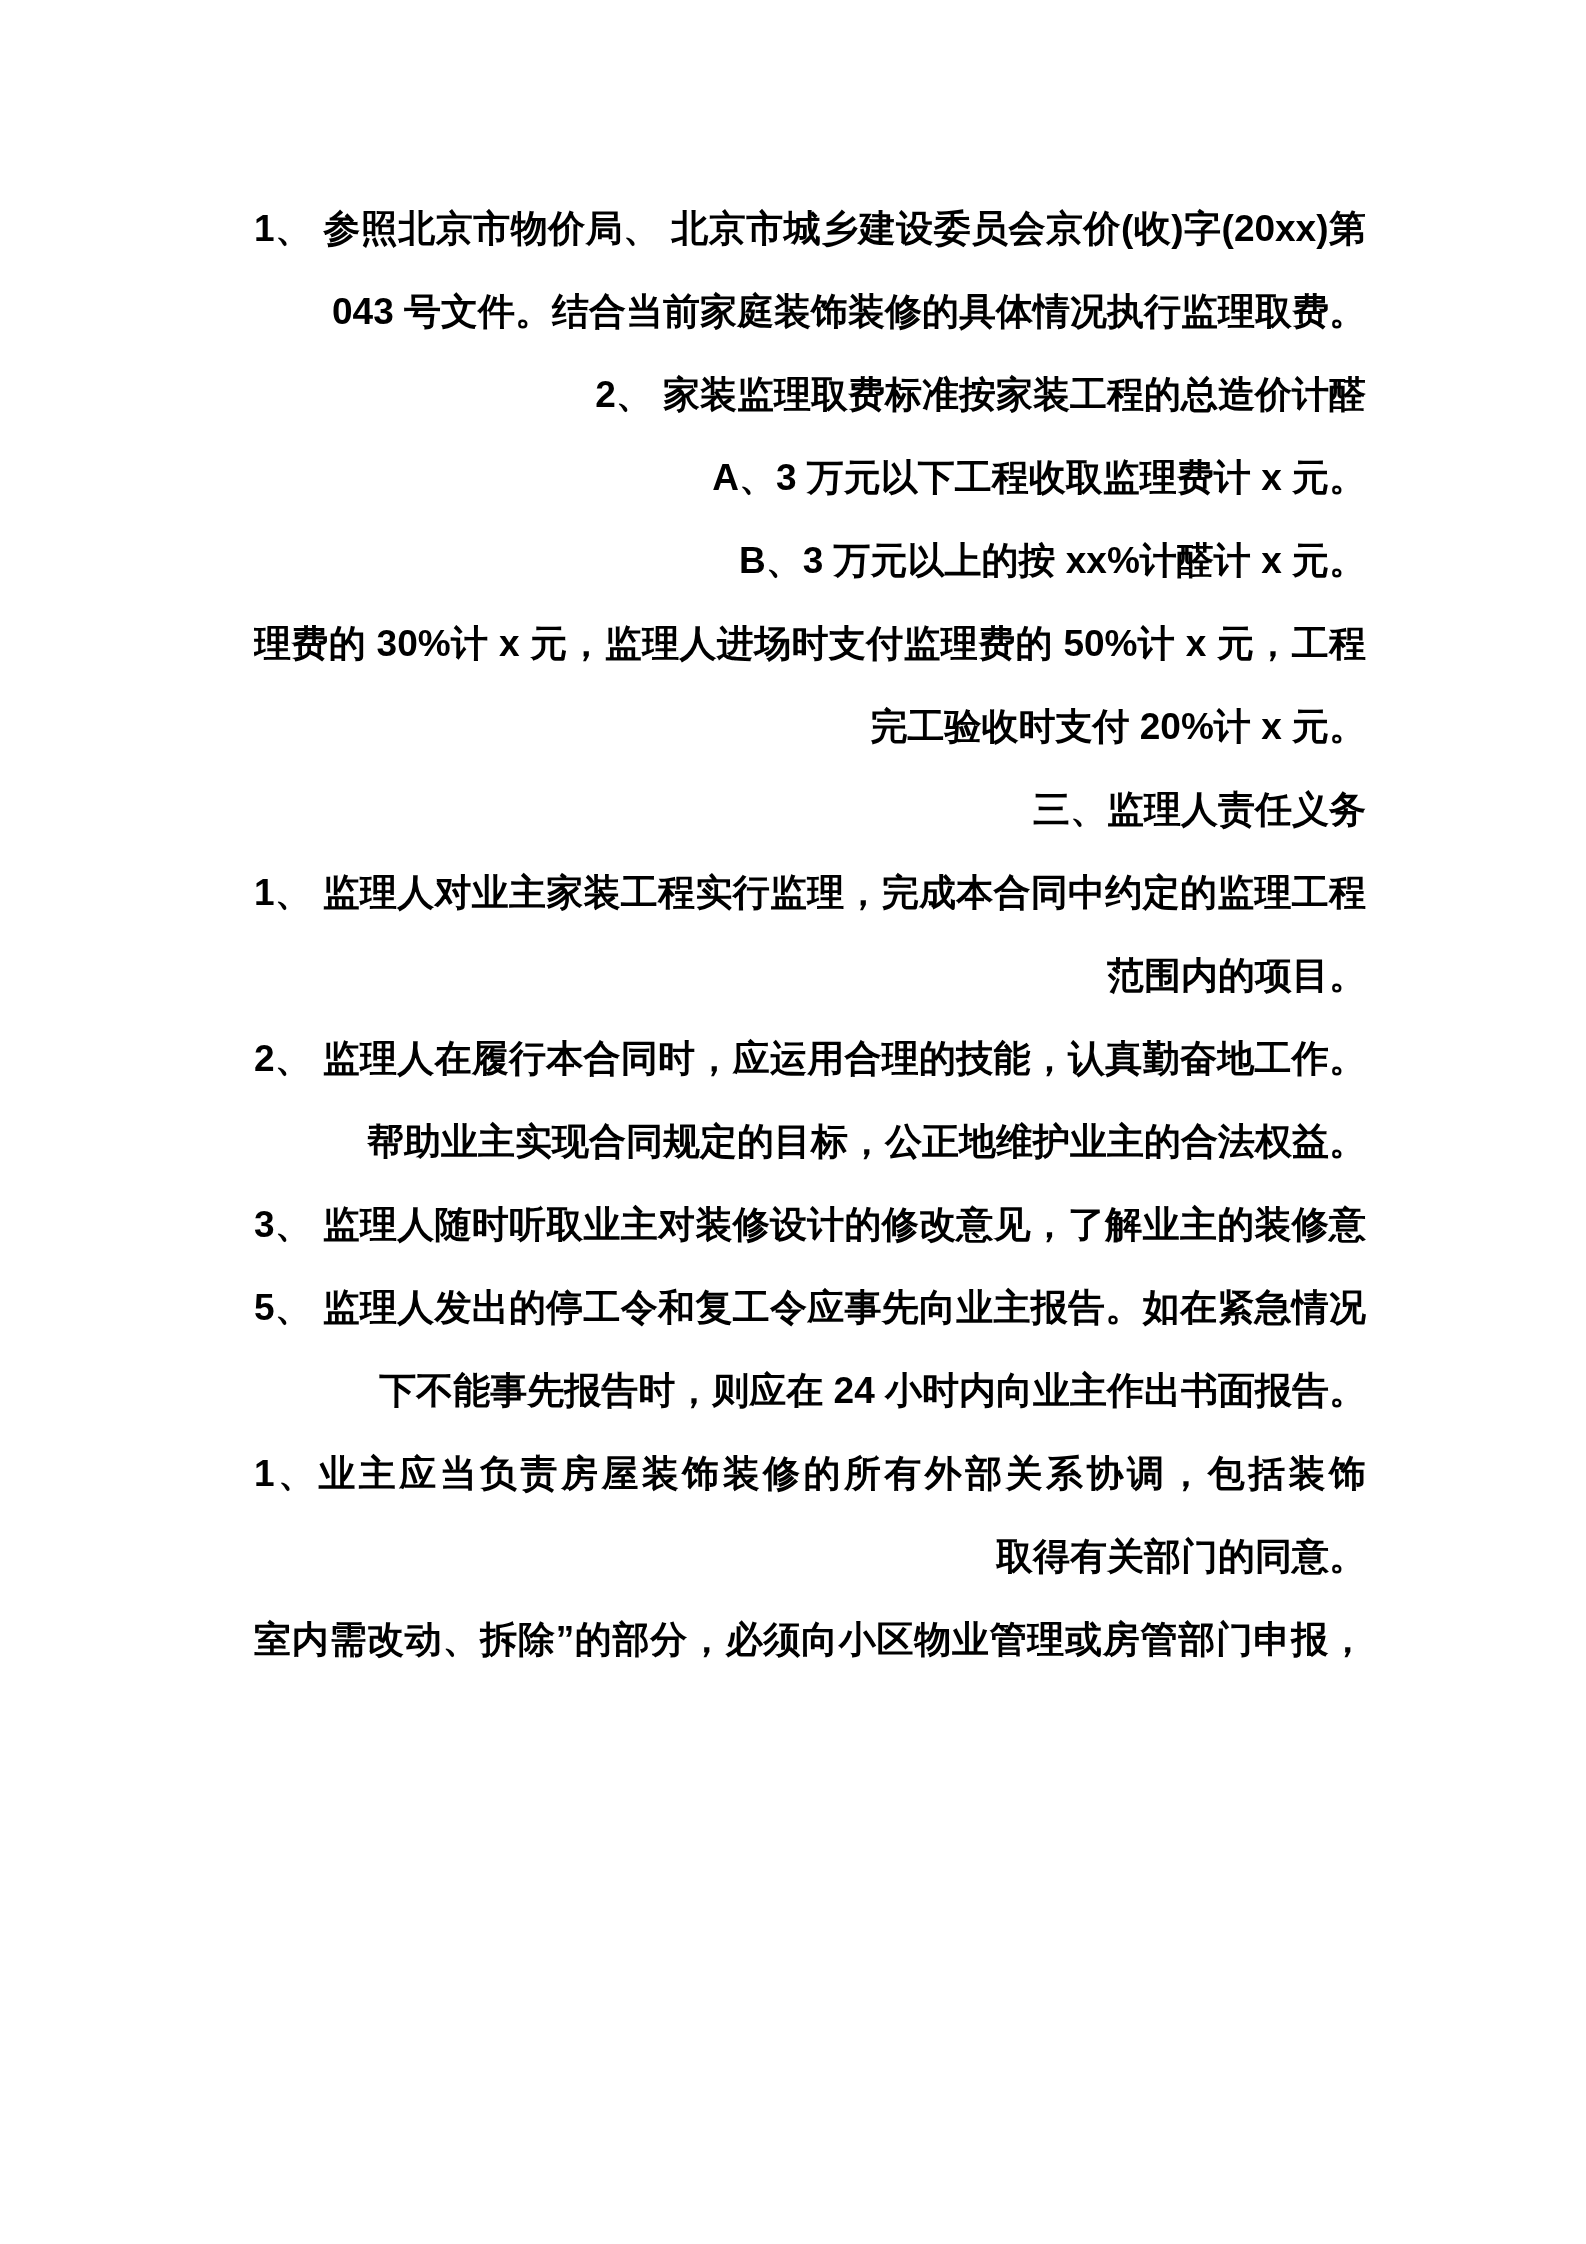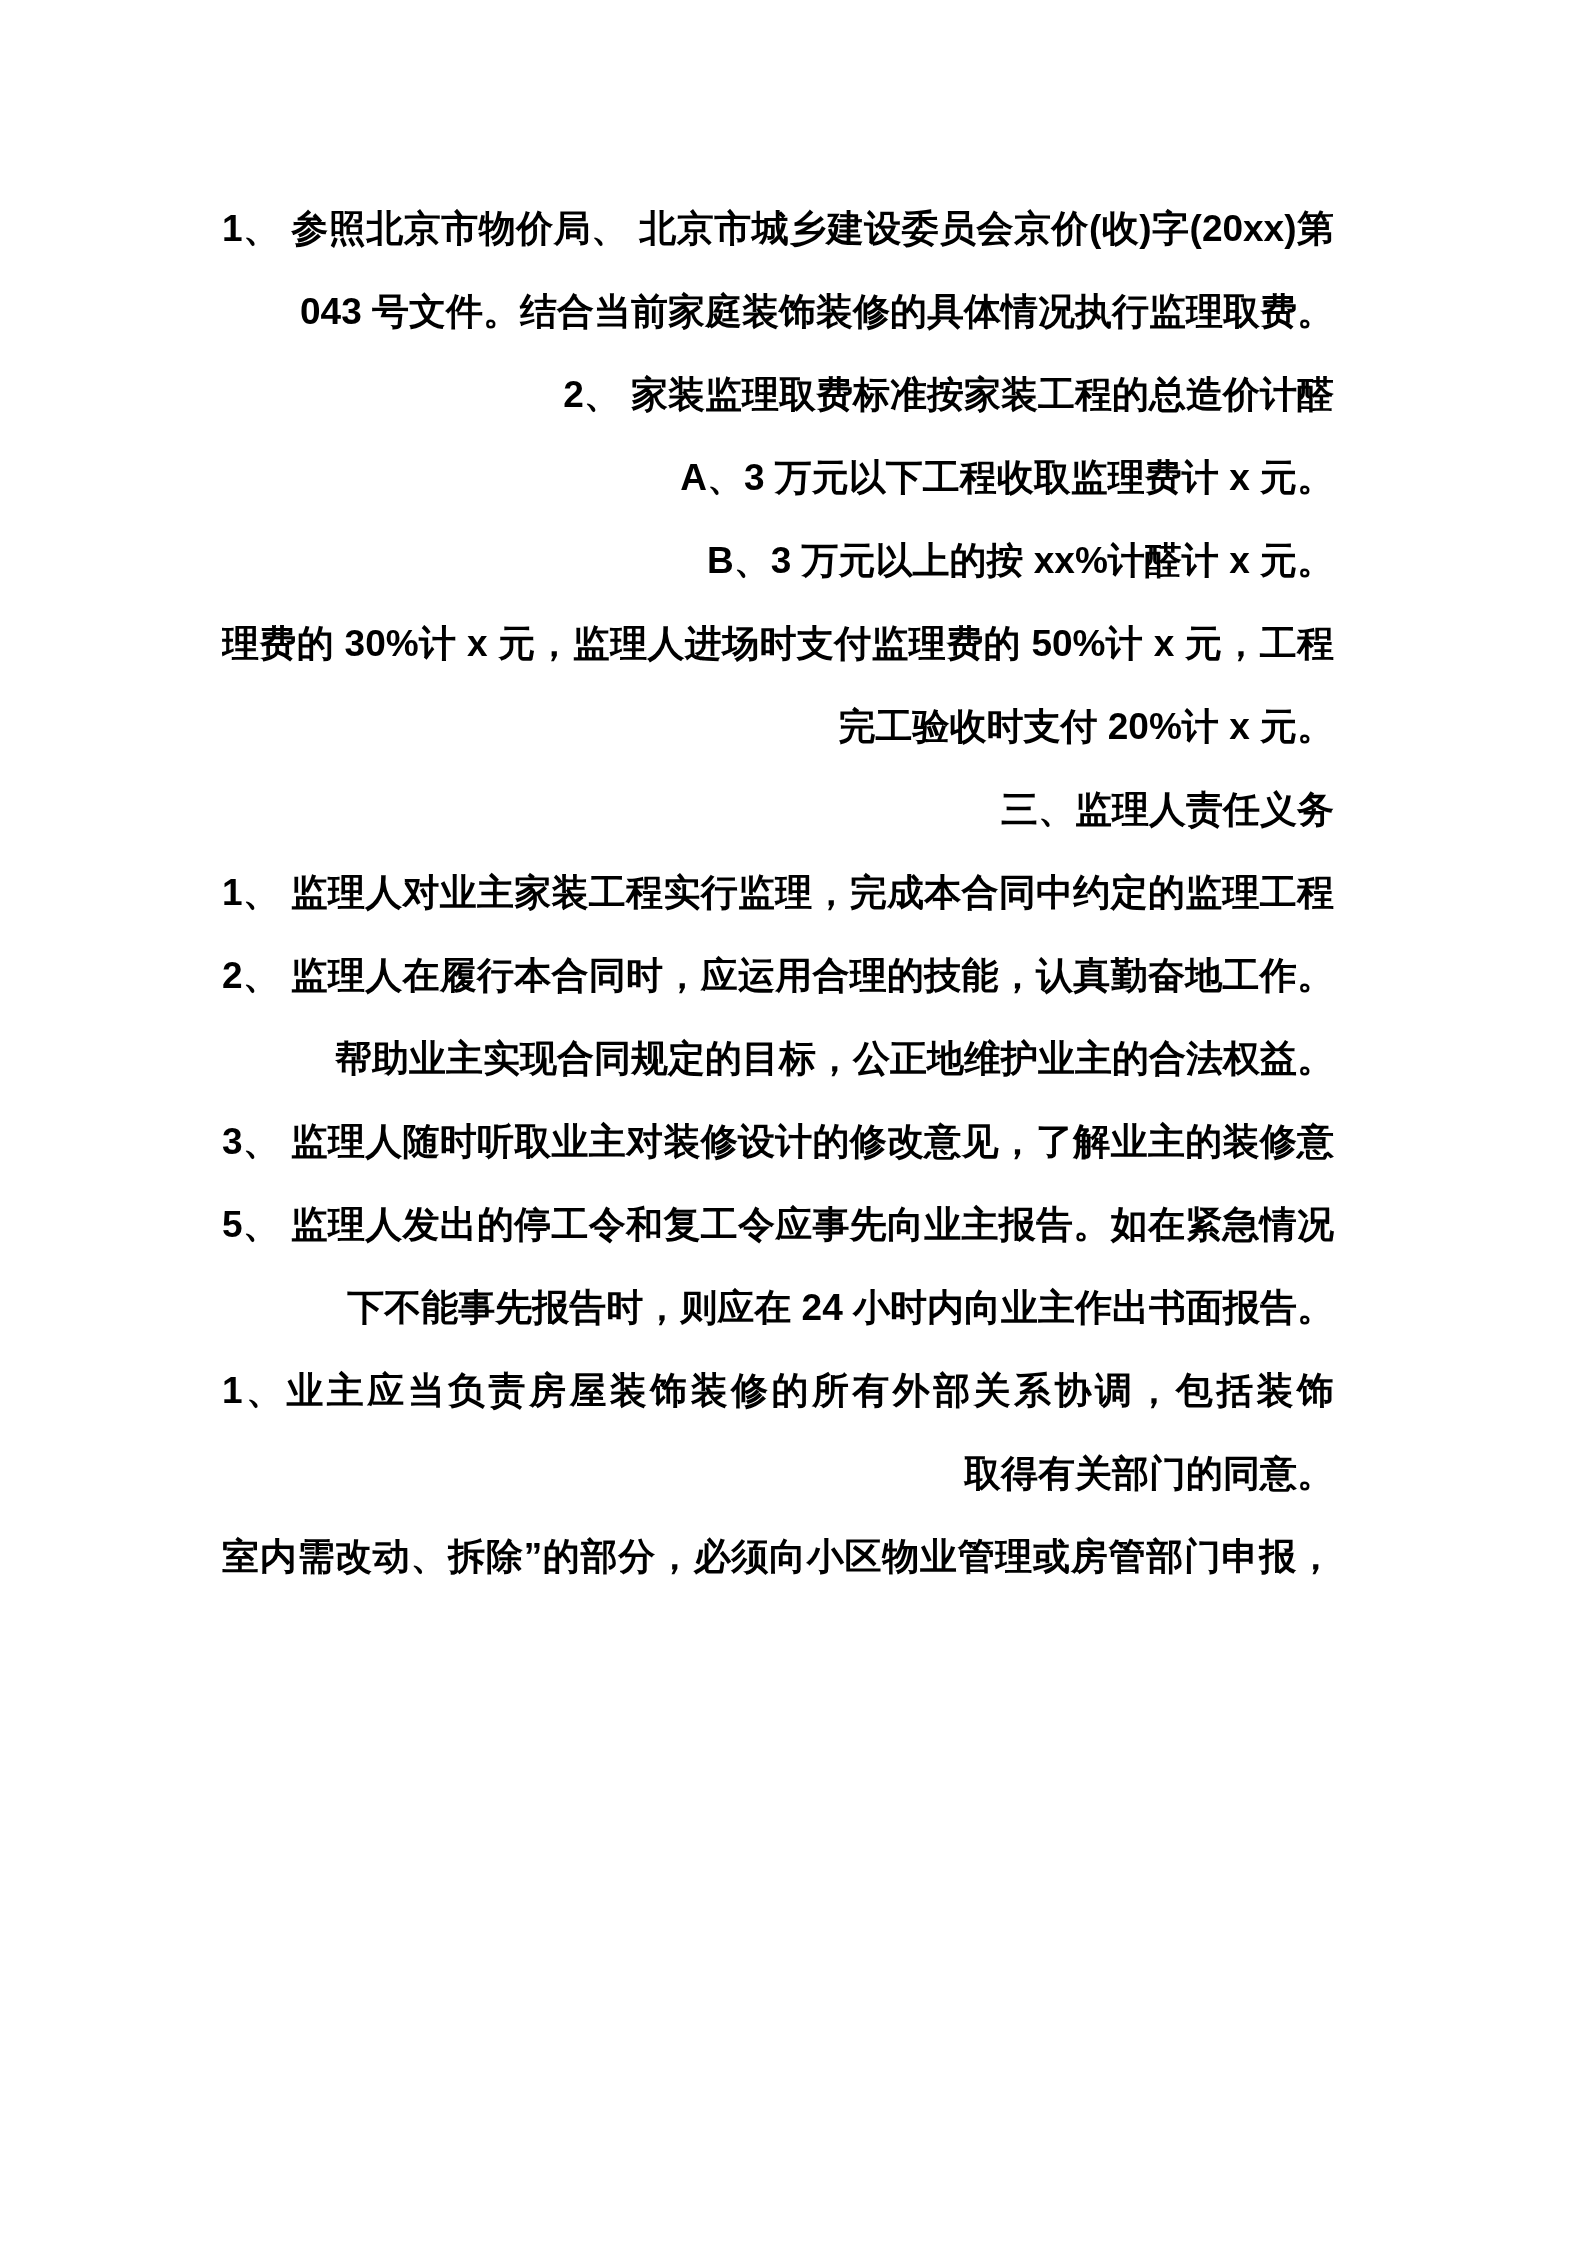--- a/index.html
+++ b/index.html
@@ -9,21 +9,21 @@
   }
   .page {
     position: relative;
     width: 1586px;
     height: 2244px;
     background: #ffffff;
     overflow: hidden;
   }
   .text-block {
     position: absolute;
-    left: 222px;
+    left: 254px;
     top: 187px;
     width: 1112px;
   }
   .line {
     font-family: "Liberation Sans", "DejaVu Sans", sans-serif;
     font-weight: 700;
     font-size: 37px;
     color: #000000;
     height: 83px;
     line-height: 83px;
@@ -43,20 +43,21 @@
   <div class="text-block">
     <div class="line fill">1、 参照北京市物价局、 北京市城乡建设委员会京价(收)字(20xx)第</div>
     <div class="line">043 号文件。结合当前家庭装饰装修的具体情况执行监理取费。</div>
     <div class="line">2、 家装监理取费标准按家装工程的总造价计醛</div>
     <div class="line">A、3 万元以下工程收取监理费计 x 元。</div>
     <div class="line">B、3 万元以上的按 xx%计醛计 x 元。</div>
     <div class="line fill">理费的 30%计 x 元，监理人进场时支付监理费的 50%计 x 元，工程</div>
     <div class="line">完工验收时支付 20%计 x 元。</div>
     <div class="line">三、监理人责任义务</div>
     <div class="line fill">1、 监理人对业主家装工程实行监理，完成本合同中约定的监理工程</div>
+    <div class="line">范围内的项目。</div>
     <div class="line fill">2、 监理人在履行本合同时，应运用合理的技能，认真勤奋地工作。</div>
     <div class="line">帮助业主实现合同规定的目标，公正地维护业主的合法权益。</div>
     <div class="line fill">3、 监理人随时听取业主对装修设计的修改意见，了解业主的装修意</div>
     <div class="line fill">5、 监理人发出的停工令和复工令应事先向业主报告。如在紧急情况</div>
     <div class="line">下不能事先报告时，则应在 24 小时内向业主作出书面报告。</div>
     <div class="line fill">1、业主应当负责房屋装饰装修的所有外部关系协调，包括装饰时“居</div>
     <div class="line">取得有关部门的同意。</div>
     <div class="line fill">室内需改动、拆除”的部分，必须向小区物业管理或房管部门申报，</div>
   </div>
 </div>

